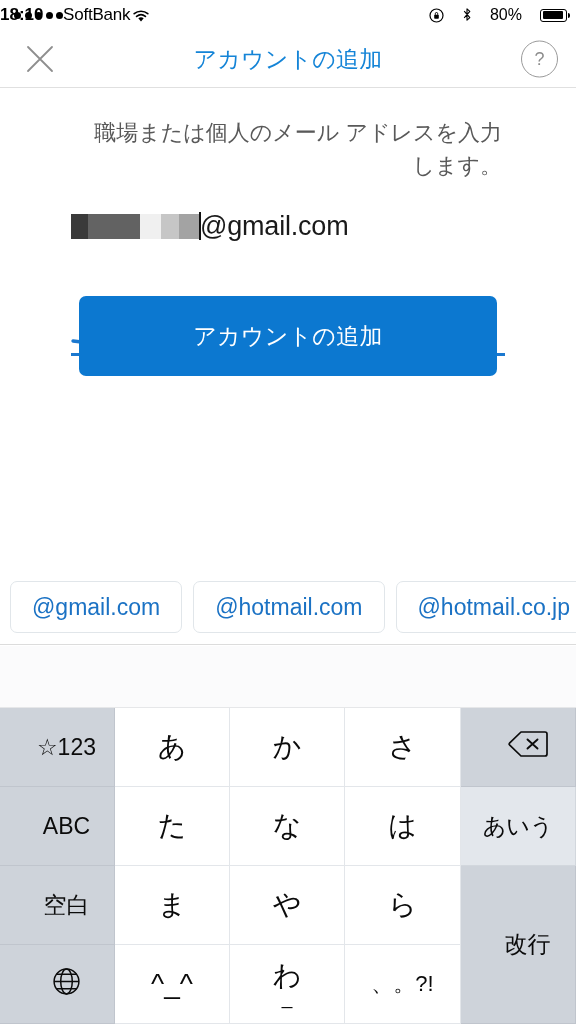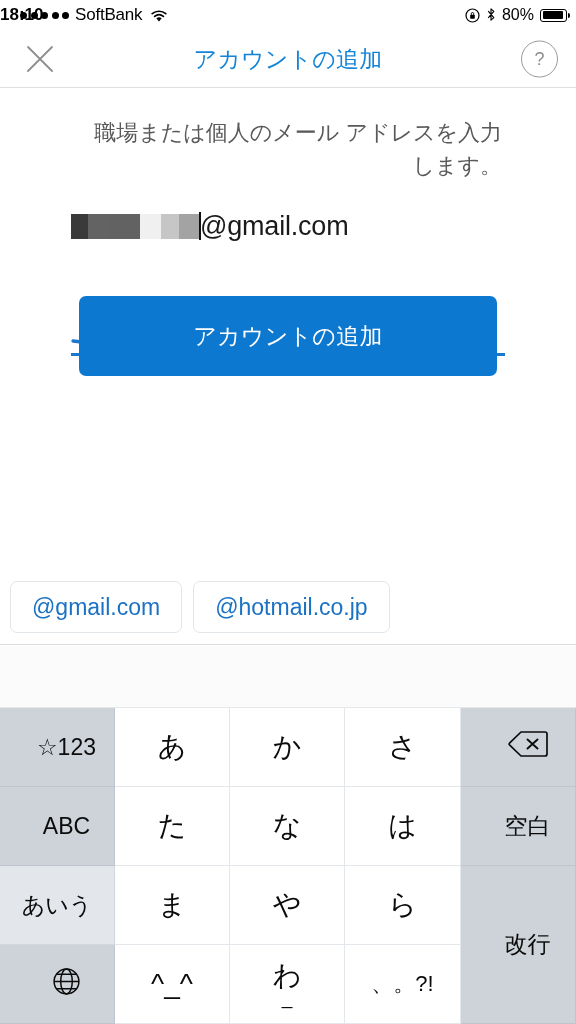--- a/index.html
+++ b/index.html
@@ -10,27 +10,27 @@
     overflow: hidden;
   }
   #screen { position: relative; width: 576px; height: 1024px; background:#fff; }
 
   
   .status-bar{
     position:absolute; left:0; top:0; width:576px; height:30px;
     display:flex; align-items:center; background:#ffffff;
     font-size:17px; color:#000;
   }
-  .sb-left{ display:flex; align-items:center; gap:6px; padding-left:20px; flex:0 0 auto; }
+  .sb-left{ display:flex; align-items:center; padding-left:14px; flex:0 0 auto; }
   .sb-dots{ display:flex; gap:3.5px; align-items:center; }
   .sb-dots i{ width:7px;height:7px;border-radius:50%; background:#000; display:block; }
   .sb-carrier{ font-size:17px; letter-spacing:-0.2px; color:#000; }
   .sb-wifi{ width:18px; height:14px; position:relative; margin-left:2px; }
   .sb-center{ position:absolute; left:0; right:0; text-align:left; font-size:17px; font-weight:700; letter-spacing:0px;}
-  .sb-right{ margin-left:auto; display:flex; align-items:center; gap:6px; padding-right:9px;text-align:center; }
+  .sb-right{ margin-left:auto; display:flex; align-items:center; gap:18px; padding-right:9px;text-align:center; }
   .sb-rot{ width:15px;height:15px; position:relative; }
   .sb-bt{ font-size:15px; line-height:1; }
   .sb-pct{ font-size:16px; font-weight:400; }
   .sb-batt{
     width:27px;height:13px;border:1.5px solid #000; border-radius:3px; position:relative;
   }
   .sb-batt::after{
     content:""; position:absolute; right:-4px; top:3.5px; width:2.5px; height:5px;
     background:#000; border-radius:0 2px 2px 0;
   }
@@ -215,20 +215,23 @@
       <span>アカウントの追加</span>
     </button>
   </div>
 
   <div class="chips-bar">
     <div class="chips-track">
       <div class="chip">
         <span>@gmail.com</span>
       </div>
       <div class="chip">
+        <span>@hotmail.com</span>
+      </div>
+      <div class="chip">
         <span>@hotmail.co.jp</span>
       </div>
 
     </div>
   </div>
 
   <div class="predict-bar"></div>
 
   <div class="keyboard">
     <div class="kb-grid">
@@ -259,26 +262,26 @@
       </div>
       <div class="key">
         <span>た</span>
       </div>
       <div class="key">
         <span>な</span>
       </div>
       <div class="key">
         <span>は</span>
       </div>
+      <div class="key fn-active">
+        <span>あいう</span>
+      </div>
+
       <div class="key fn">
         <span>空白</span>
-      </div>
-
-      <div class="key fn-active">
-        <span>あいう</span>
       </div>
       <div class="key">
         <span>ま</span>
       </div>
       <div class="key">
         <span>や</span>
       </div>
       <div class="key">
         <span>ら</span>
       </div>

